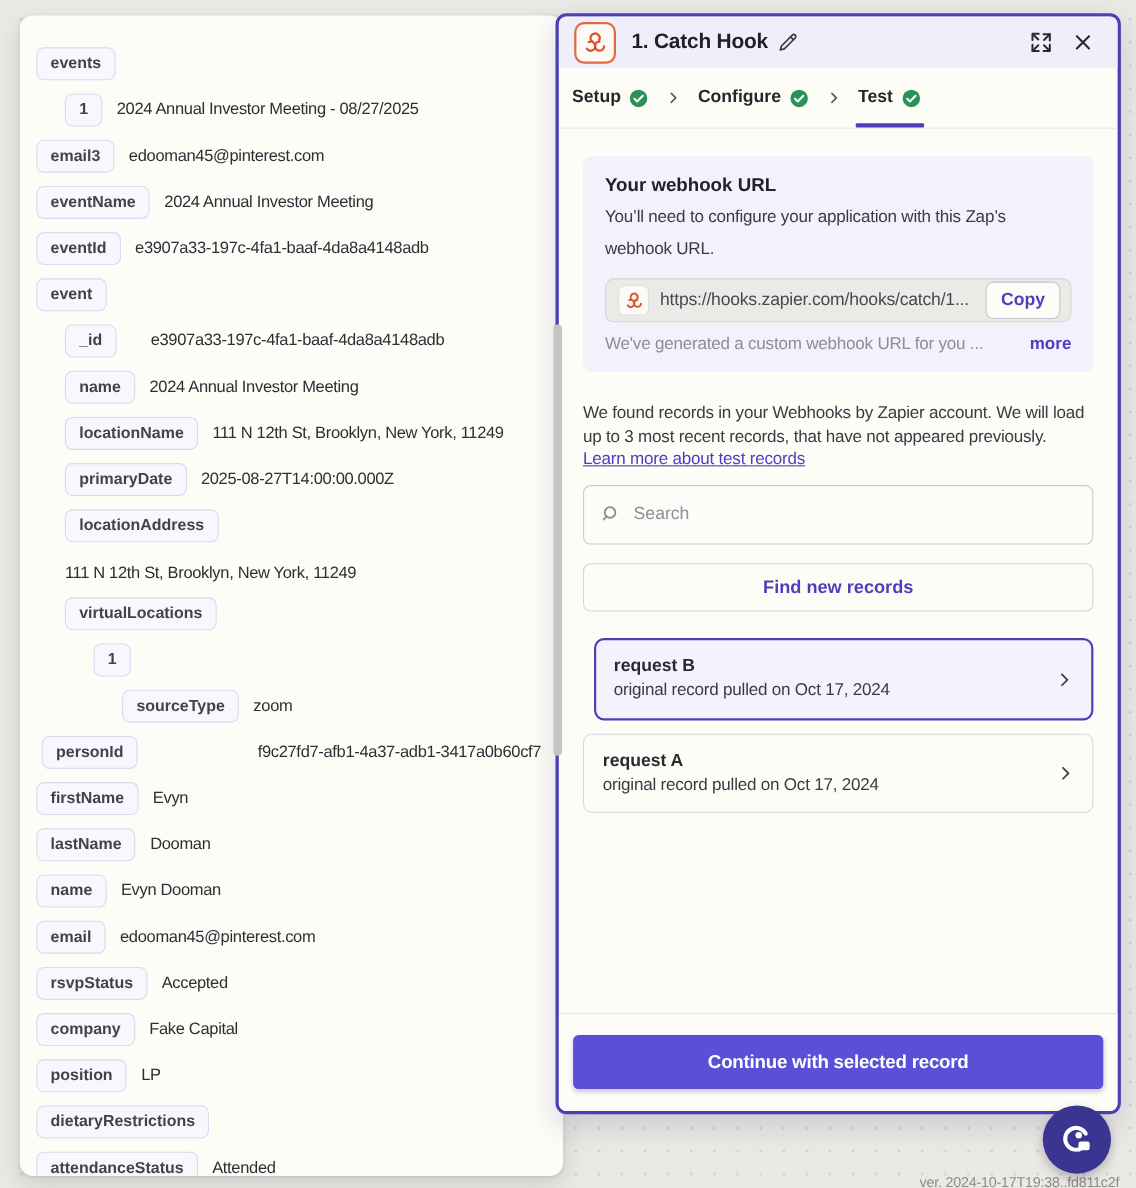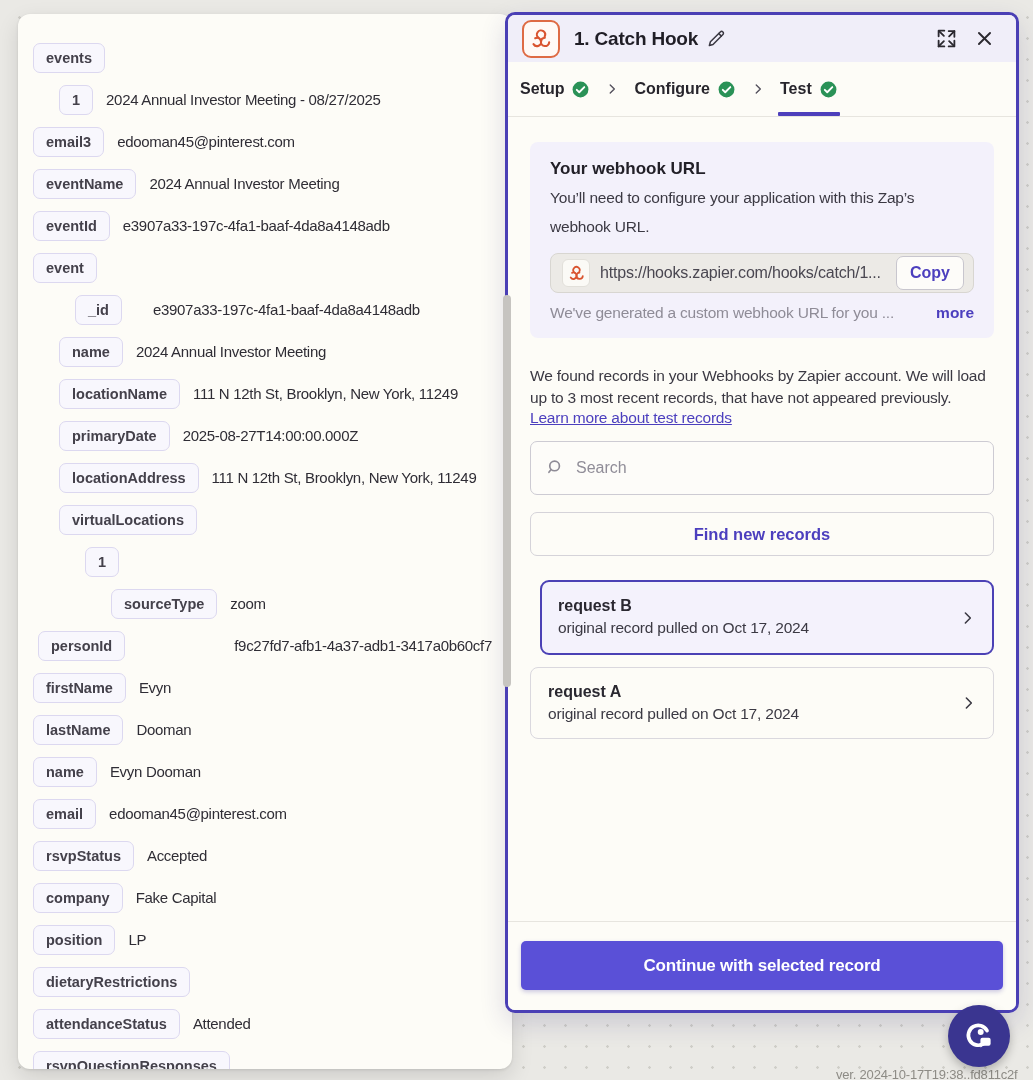--- a/index.html
+++ b/index.html
@@ -123,37 +123,37 @@
           <span class="kv-key">eventName</span>
           <span class="kv-val">2024 Annual Investor Meeting</span>
         </div>
         <div class="kv-row" style="padding-left: 15px;">
           <span class="kv-key">eventId</span>
           <span class="kv-val">e3907a33-197c-4fa1-baaf-4da8a4148adb</span>
         </div>
         <div class="kv-row" style="padding-left: 15px;">
           <span class="kv-key">event</span>
         </div>
-        <div class="kv-row" style="padding-left: 57px; gap: 31px;">
+        <div class="kv-row" style="padding-left: 41px; gap: 31px;">
           <span class="kv-key">_id</span>
           <span class="kv-val">e3907a33-197c-4fa1-baaf-4da8a4148adb</span>
         </div>
         <div class="kv-row" style="padding-left: 41px;">
           <span class="kv-key">name</span>
           <span class="kv-val">2024 Annual Investor Meeting</span>
         </div>
         <div class="kv-row" style="padding-left: 41px;">
           <span class="kv-key">locationName</span>
           <span class="kv-val">111 N 12th St, Brooklyn, New York, 11249</span>
         </div>
         <div class="kv-row" style="padding-left: 41px;">
           <span class="kv-key">primaryDate</span>
           <span class="kv-val">2025-08-27T14:00:00.000Z</span>
         </div>
-        <div class="kv-row" style="padding-left: 41px;">
+        <div class="kv-row" style="padding-left: 41px; flex-direction: column;">
           <span class="kv-key">locationAddress</span>
           <span class="kv-val">111 N 12th St, Brooklyn, New York, 11249</span>
         </div>
         <div class="kv-row" style="padding-left: 41px;">
           <span class="kv-key">virtualLocations</span>
         </div>
         <div class="kv-row" style="padding-left: 67px;">
           <span class="kv-key">1</span>
         </div>
         <div class="kv-row" style="padding-left: 93px;">

